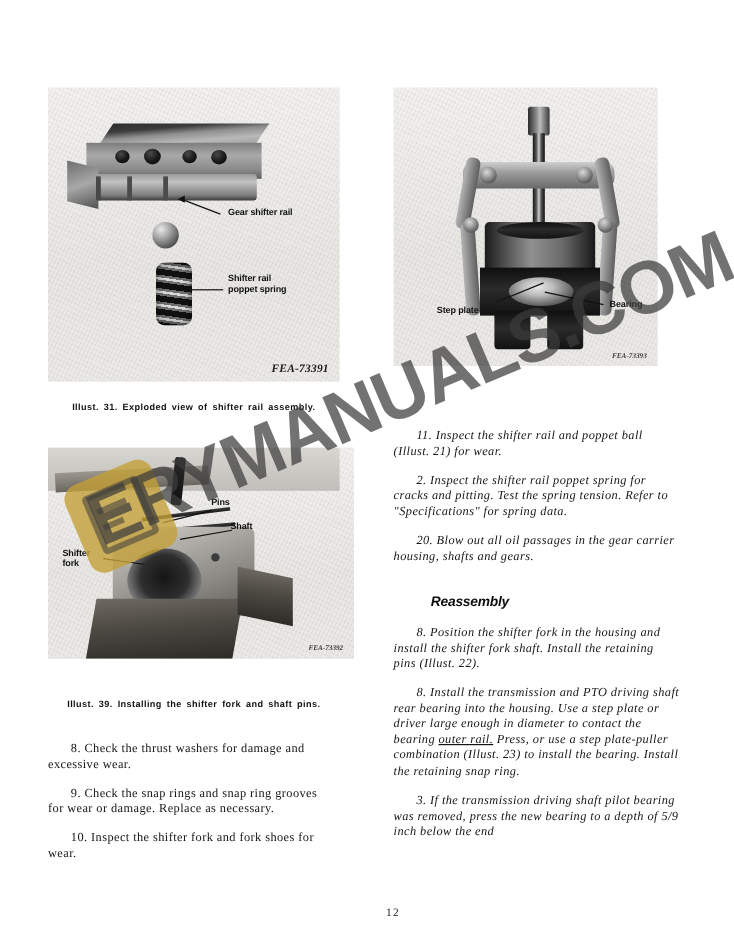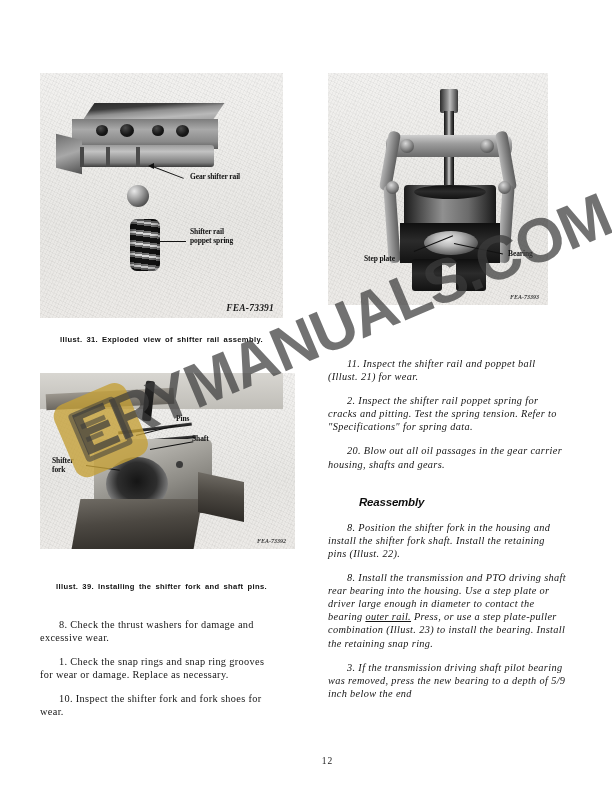--- a/index.html
+++ b/index.html
@@ -38,21 +38,21 @@
     font-style: italic;
     font-weight: bold;
     font-size: 9.5px;
     letter-spacing: 0.2px;
     color: #1a1a1a;
   }
   .fea.small { font-size: 6px; color: #3a3a3a; letter-spacing: 0; }
 
   .fig-label {
     position: absolute;
-    font-family: Liberation Serif, serif;
+    font-family: Liberation Sans, sans-serif;
     font-weight: bold;
     font-size: 7.5px;
     color: #111;
     line-height: 1.18;
     letter-spacing: -0.1px;
   }
   .caption {
     position: absolute;
     font-family: "Liberation Sans", sans-serif;
     font-weight: bold;
@@ -353,21 +353,21 @@
 fork</div>
     <div class="arrow-line" style="left:46px; top:92px; width:34px; transform:rotate(8deg); transform-origin:left center;"></div>
 
     <div class="fea small">FEA-73392</div>
   </div>
 
   <div class="caption" style="left:40px; top:581px; width:243px;">Illust. 39.  Installing the shifter fork and shaft pins.</div>
 
   <div class="col" style="left:40px; top:618px; width:232px;">
     <p>8.  Check the thrust washers for damage and excessive wear.</p>
-    <p>1.  Check the snap rings and snap ring grooves for wear or damage.  Replace as necessary.</p>
+    <p>9.  Check the snap rings and snap ring grooves for wear or damage.  Replace as necessary.</p>
     <p>10.  Inspect the shifter fork and fork shoes for wear.</p>
   </div>
 
   <div class="col" style="left:328px; top:357px; width:238px;font-style:italic;">
     <p>11.  Inspect the shifter rail and poppet ball (Illust. 21) for wear.</p>
     <p>2.  Inspect the shifter rail poppet spring for cracks and pitting.  Test the spring tension.  Refer to "Specifications" for spring data.</p>
     <p>20.  Blow out all oil passages in the gear carrier housing, shafts and gears.</p>
 
     <div style="height:14px;"></div>
     <div class="heading">Reassembly</div>

